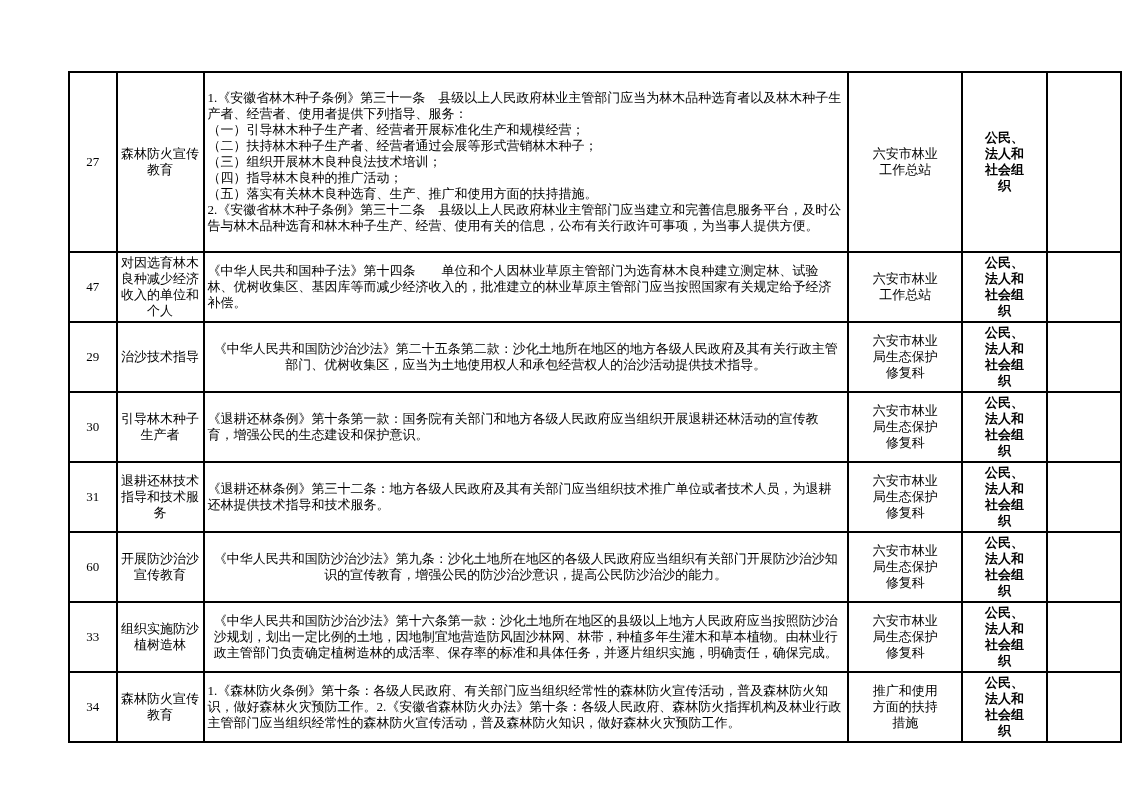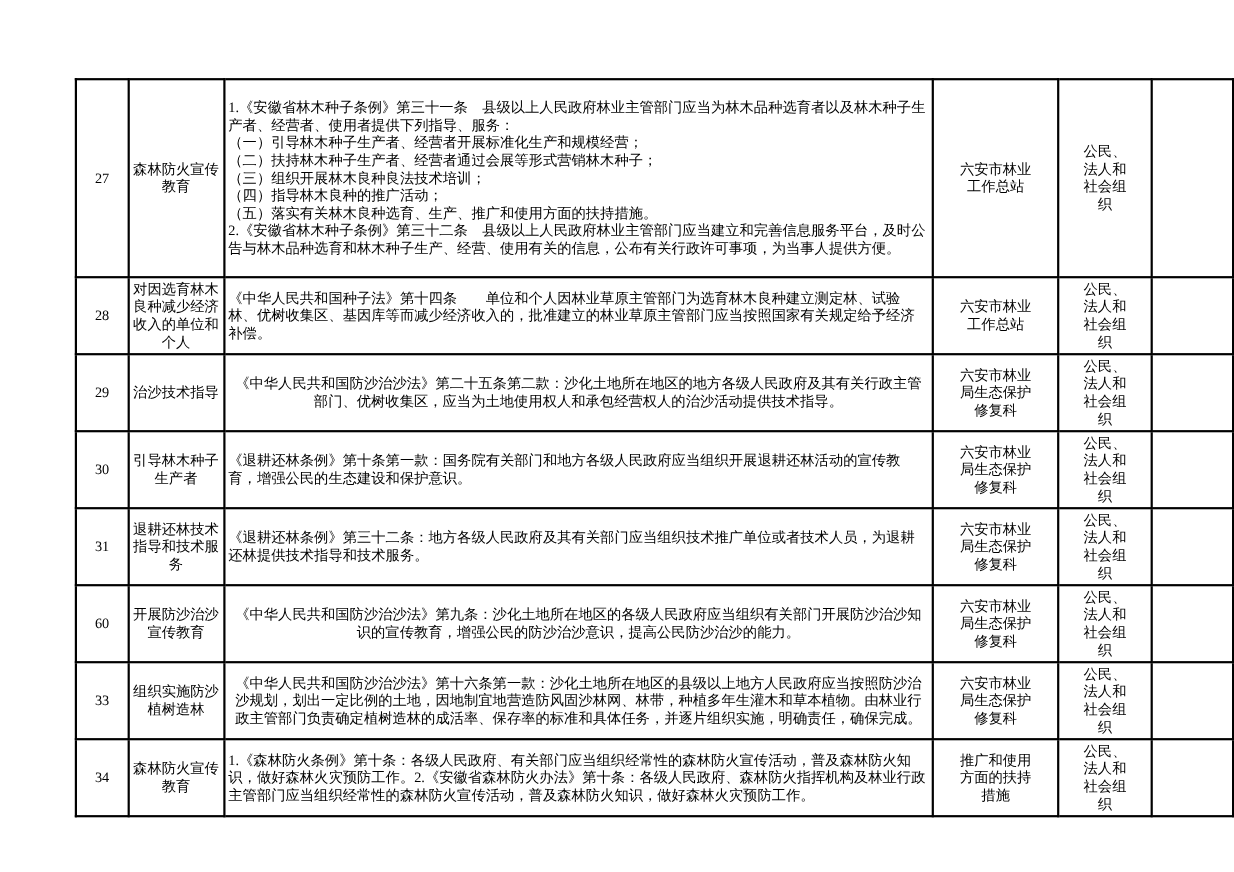--- a/index.html
+++ b/index.html
@@ -21,21 +21,21 @@
     line-height: 16px;
     vertical-align: middle;
     overflow: hidden;
     word-break: break-all;
   }
   td.num  { width: 42px;  text-align: center; padding: 2px 2px; }
   td.name { width: 80px;  text-align: center; padding: 2px 3px; }
   td.basis{ width: 645px; text-align: left;   padding: 2px 3px; white-space: pre-wrap; }
   td.basis.ctr { text-align: center; }
   td.dept { width: 73px;  text-align: center; padding: 2px 20px; }
-  td.tgt  { width: 45px;  text-align: center; padding: 2px 19px; }
+  td.tgt  { width: 45px;  text-align: center; padding: 2px 19px; font-weight: bold; }
   td.rmk  { width: 69px;  padding: 2px 2px; }
   tr.rh0 { height: 180px; }
   tr.rh1 { height: 68px; }
   tr.rh2 { height: 66px; }
   tr.rh3 { height: 66px; }
   tr.rh4 { height: 66px; }
   tr.rh5 { height: 62px; }
   tr.rh6 { height: 65px; }
   tr.rh7 { height: 62px; }
 </style>
@@ -53,21 +53,21 @@
 （二）扶持林木种子生产者、经营者通过会展等形式营销林木种子；
 （三）组织开展林木良种良法技术培训；
 （四）指导林木良种的推广活动；
 （五）落实有关林木良种选育、生产、推广和使用方面的扶持措施。
 2.《安徽省林木种子条例》第三十二条　县级以上人民政府林业主管部门应当建立和完善信息服务平台，及时公告与林木品种选育和林木种子生产、经营、使用有关的信息，公布有关行政许可事项，为当事人提供方便。</td>
         <td class="dept">六安市林业工作总站</td>
         <td class="tgt">公民、法人和社会组织</td>
         <td class="rmk"></td>
       </tr>
       <tr class="rh1">
-        <td class="num">28</td>
+        <td class="num">47</td>
         <td class="name">对因选育林木良种减少经济收入的单位和个人</td>
         <td class="basis">《中华人民共和国种子法》第十四条　　单位和个人因林业草原主管部门为选育林木良种建立测定林、试验林、优树收集区、基因库等而减少经济收入的，批准建立的林业草原主管部门应当按照国家有关规定给予经济补偿。</td>
         <td class="dept">六安市林业工作总站</td>
         <td class="tgt">公民、法人和社会组织</td>
         <td class="rmk"></td>
       </tr>
       <tr class="rh2">
         <td class="num">29</td>
         <td class="name">治沙技术指导</td>
         <td class="basis ctr">《中华人民共和国防沙治沙法》第二十五条第二款：沙化土地所在地区的地方各级人民政府及其有关行政主管部门、优树收集区，应当为土地使用权人和承包经营权人的治沙活动提供技术指导。</td>

